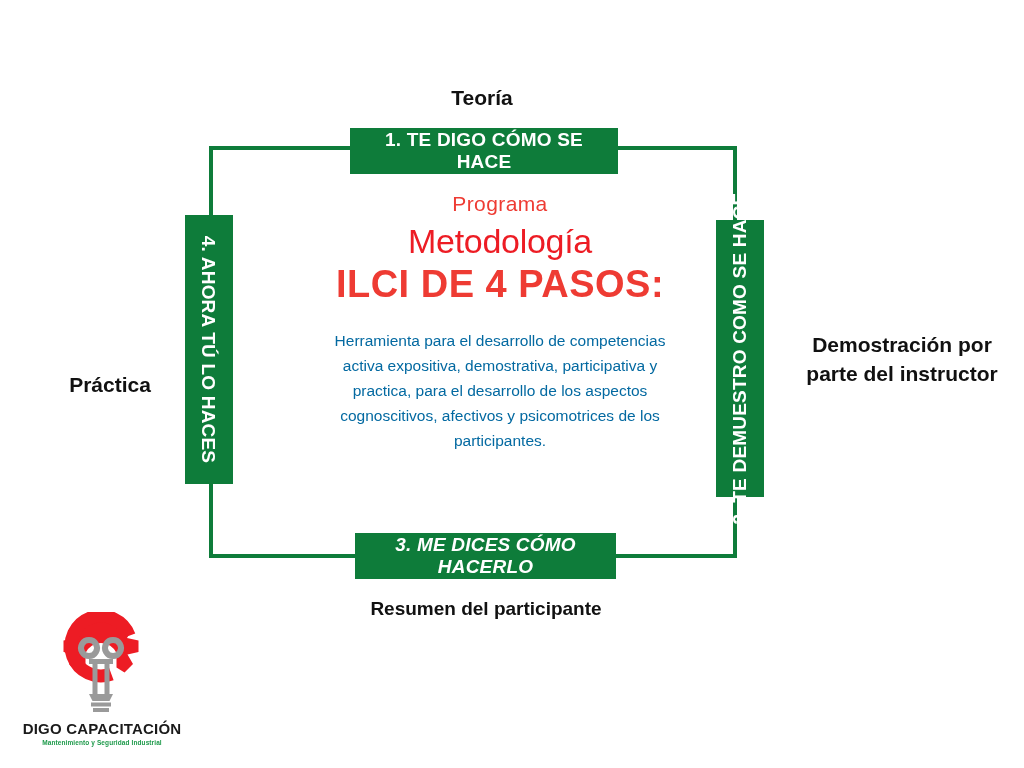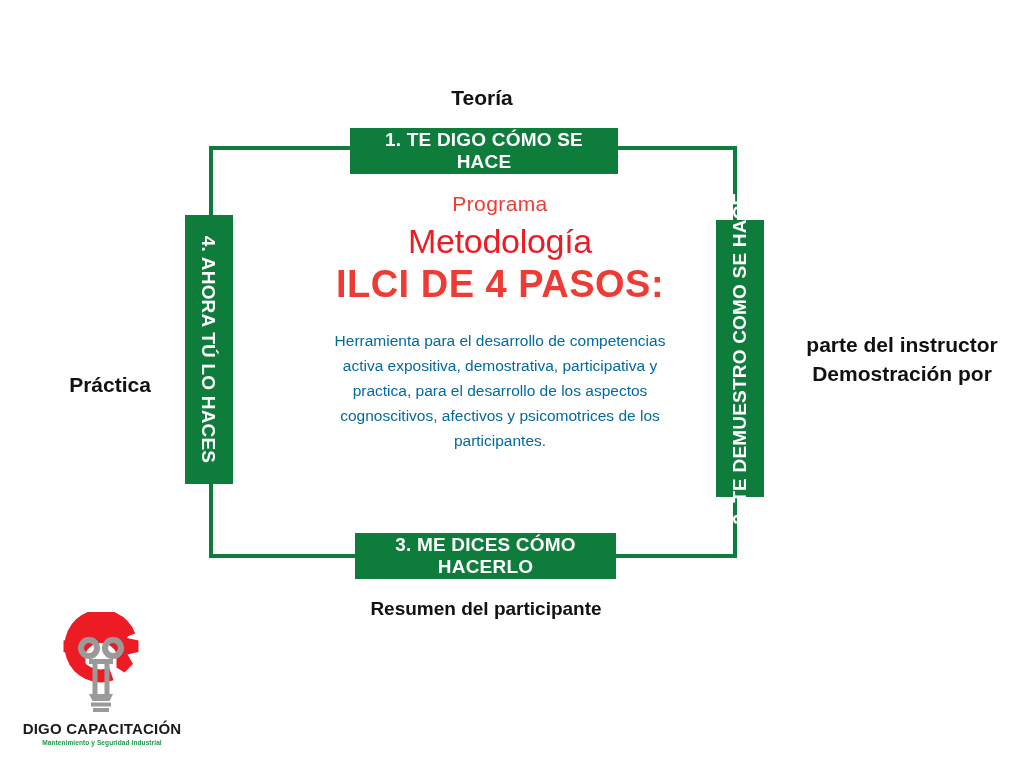--- a/index.html
+++ b/index.html
@@ -61,21 +61,21 @@
   .step-top .txt { padding: 0 8px; }
 
   .step-bottom {
     left: 355px;
     top: 533px;
     width: 261px;
     height: 46px;
     font-size: 19px;
     line-height: 22px;
   }
-  .step-bottom .txt { padding: 8px 8px; }
+  .step-bottom .txt { padding: 8px 8px; font-style: italic; }
 
   .step-right {
     left: 716px;
     top: 220px;
     width: 48px;
     height: 277px;
   }
   .step-left {
     left: 185px;
     top: 215px;
@@ -227,22 +227,22 @@
     <span class="txt">3. ME DICES CÓMO HACERLO</span>
   </div>
 
   <div class="step-box step-left">
     <span class="vert-inner">4. AHORA TÚ LO HACES</span>
   </div>
 
   <div class="olabel label-practica">Práctica</div>
 
   <div class="olabel label-demo">
+    <div>Demostración por</div>
     <div>parte del instructor</div>
-    <div>Demostración por</div>
   </div>
 
   <div class="olabel label-resumen">Resumen del participante</div>
 
   <div class="center-block">
     <div class="c-programa">Programa</div>
     <div class="c-metodologia">Metodología</div>
     <div class="c-pasos">ILCI  DE 4 PASOS:</div>
     <div class="c-desc">Herramienta para el desarrollo de competencias activa expositiva, demostrativa, participativa y practica, para el desarrollo de los aspectos cognoscitivos, afectivos y psicomotrices de los participantes.</div>
   </div>

